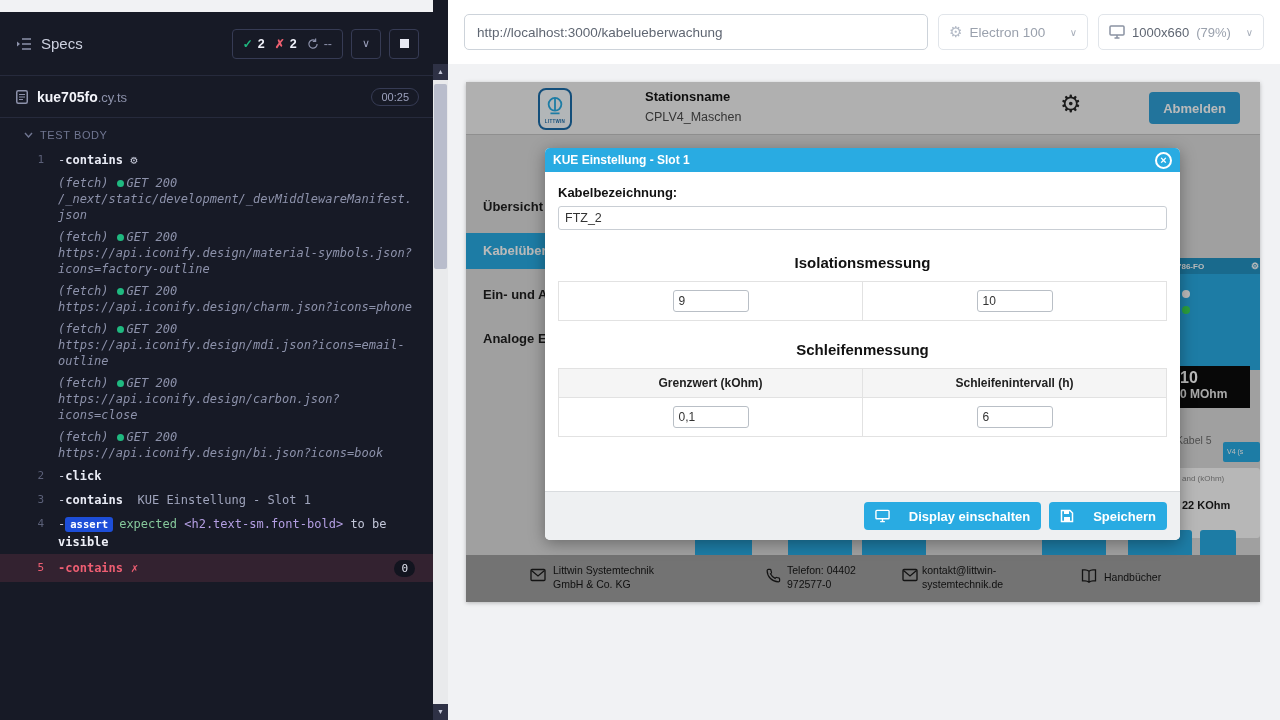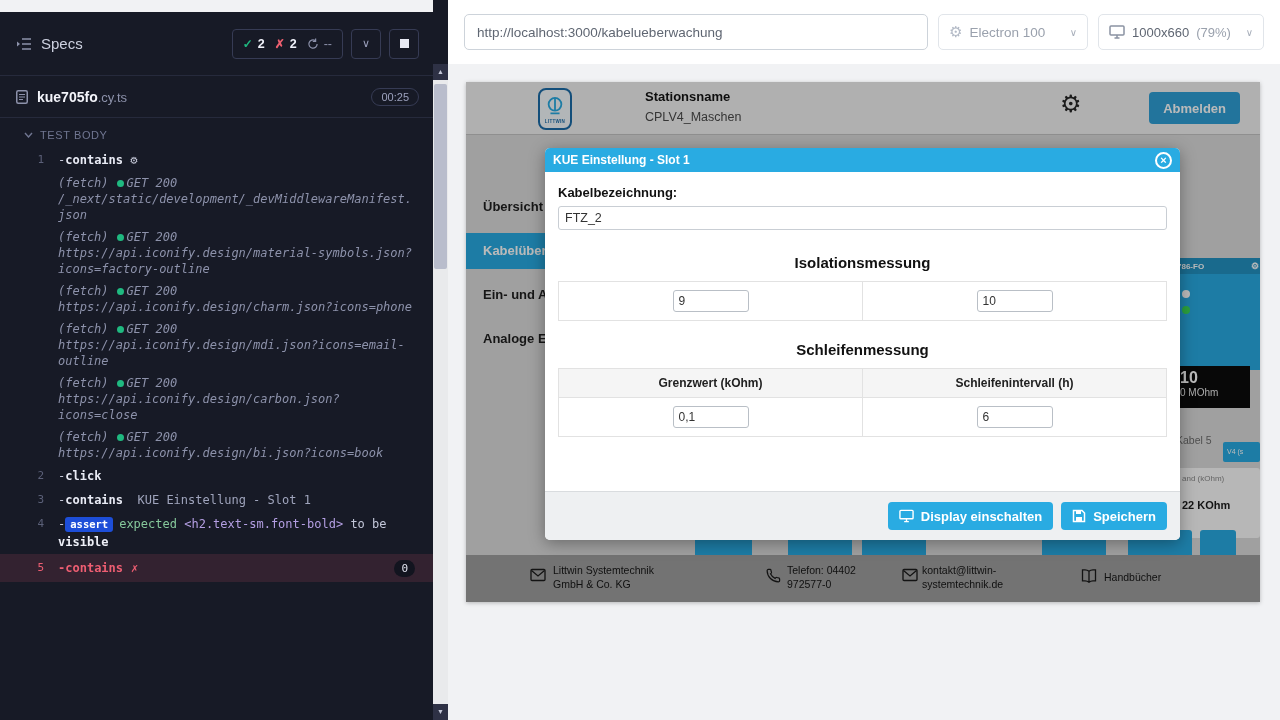--- a/index.html
+++ b/index.html
@@ -83,21 +83,21 @@
   .nav-active { background:#29abe2; color:#fff; }
 
   
   .frag-card { position:absolute; left:706px; top:176px; width:92px; height:112px; background:#29abe2; border-radius:4px; }
   .frag-card-head { height:16px; background:rgba(0,0,0,0.14); display:flex; align-items:center; padding:0 5px; color:#fff; font-size:8px; font-weight:bold; gap:4px; }
   .frag-card-head .fgear { margin-left:auto; font-size:9px; }
   .frag-dot-w { position:absolute; left:10px; top:32px; width:8px; height:8px; border-radius:50%; background:#fff; }
   .frag-dot-g { position:absolute; left:10px; top:48px; width:8px; height:8px; border-radius:50%; background:#3ddc55; }
   .frag-display { position:absolute; left:706px; top:284px; width:78px; height:42px; background:#0b0b0b; color:#fff; padding:3px 8px; }
   .frag-display .dv { font-size:16px; font-weight:bold; }
-  .frag-display .du { font-size:10px; color:#e8e8e8; }
+  .frag-display .du { font-size:12px; color:#e8e8e8;font-weight:bold; }
   .frag-cable { position:absolute; left:710px; top:352px; font-size:10.5px; color:#6d6d6d; }
   .frag-chip { position:absolute; left:757px; top:360px; width:37px; height:20px; background:#29abe2; color:#fff; font-size:7px; line-height:20px; padding-left:4px; border-radius:2px; }
   .frag-rescard { position:absolute; left:706px; top:386px; width:88px; height:70px; background:#fbfbfb; border-radius:3px; padding:6px 0 0 10px; }
   .frag-res-label { font-size:8px; color:#8a8a8a; }
   .frag-res-value { font-size:11px; font-weight:bold; color:#1c1c1c; margin-top:16px; }
   .frag-btn { position:absolute; top:448px; height:25px; background:#29abe2; border-radius:3px 3px 0 0; }
 
   .aut-footer { position:absolute; left:0; bottom:0; width:794px; height:47px; background:#9e9e9e; }
   .f-icon { position:absolute; top:13px; }
   .f-text { position:absolute; top:8px; font-size:10.5px; color:#161616; line-height:1.35; overflow-wrap:break-word; }
@@ -112,21 +112,21 @@
   .modal-body { flex:1; padding:10px 13px 0 13px; }
   .field-label { font-size:13px; font-weight:bold; color:#111; margin:3px 0 6px; }
   .cable-input { width:100%; height:24px; border:1px solid #c9ced4; border-radius:3px; padding:0 6px; font-size:12.5px; color:#333; font-family:"Liberation Sans", sans-serif; }
   .section-title { text-align:center; font-size:15px; font-weight:bold; color:#111; margin:24px 0 10px; }
   .section-title.second { margin-top:20px; }
   .mtable { width:100%; border-collapse:collapse; }
   .mtable th { border:1px solid #e2e2e2; background:#f5f5f5; font-size:12px; font-weight:bold; color:#222; padding:7px 4px; text-align:center; }
   .mtable td { border:1px solid #e2e2e2; height:39px; text-align:center; }
   .cell-input { width:76px; height:22px; border:1px solid #b9bfc6; border-radius:3px; font-size:12px; padding:0 5px; color:#333; font-family:"Liberation Sans", sans-serif; }
   .modal-footer { flex:none; margin-top:auto; background:#eef0f2; border-top:1px solid #d9dcdf; display:flex; justify-content:flex-end; gap:8px; padding:10px 13px; }
-  .m-btn { height:28px; background:#29abe2; border:none; border-radius:4px; color:#fff; font-size:13px; font-weight:bold; padding:5px 11px; display:flex; align-items:center; gap:7px; cursor:pointer; font-family:"Liberation Sans", sans-serif;justify-content:flex-end; }
+  .m-btn { height:28px; background:#29abe2; border:none; border-radius:4px; color:#fff; font-size:13px; font-weight:bold; padding:5px 11px; display:flex; align-items:center; gap:19px; cursor:pointer; font-family:"Liberation Sans", sans-serif;justify-content:flex-end; }
 </style>
 </head>
 <body>
 
 <div class="root">
 
   <aside class="cy">
     <div class="cy-header">
       <div class="cy-specs">
         <svg width="16" height="14" viewBox="0 0 16 14">

